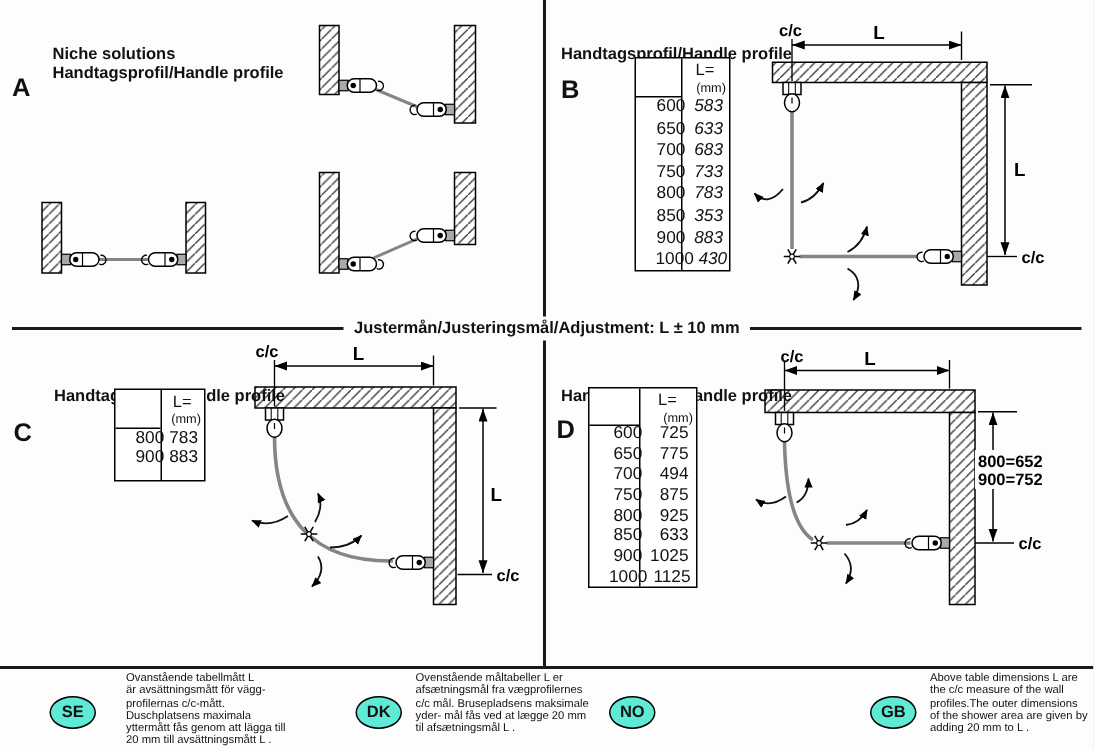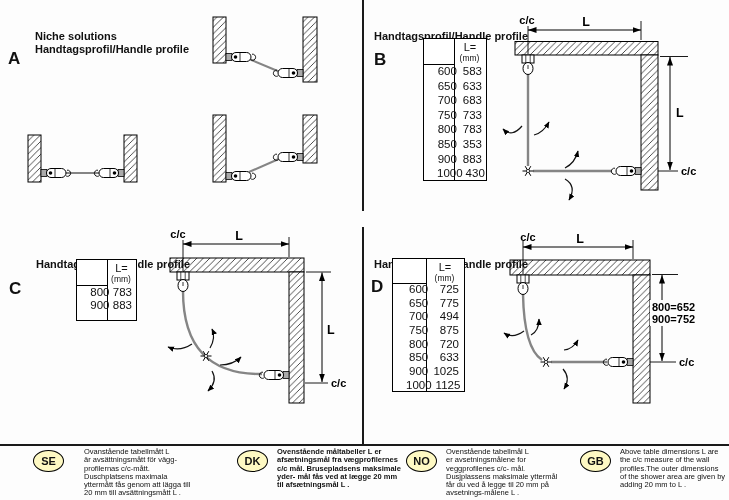--- a/index.html
+++ b/index.html
@@ -15,47 +15,47 @@
   .divider{position:absolute;left:0;top:211px;width:729px;height:16px;display:flex;align-items:center;}
   .divider .rule{flex:1;height:1.5px;background:#1a1a1a;}
   .divider .rule.l{margin-left:8px;margin-right:7px;}
   .divider .rule.r{margin-right:8px;margin-left:7px;}
   .divider .lbl{font-weight:bold;font-size:11px;white-space:nowrap;}
   
   .dim-table{position:absolute;border:1.2px solid #000;background:#fff;box-sizing:border-box;}
   .dim-table .sep{position:absolute;top:0;bottom:0;width:1.2px;background:#000;}
   .dim-table .hunder{position:absolute;height:1.2px;background:#000;left:0;}
   .dim-table .hdr-l{position:absolute;right:2px;text-align:center;font-size:11px;top:2px;}
-  .dim-table .hdr-mm{position:absolute;right:2px;text-align:center;font-size:8.5px;top:14px;}
+  .dim-table .hdr-mm{position:absolute;right:2px;text-align:right;font-size:8.5px;top:14px;}
   .dim-table .rows{position:absolute;left:13px;right:0;}
   .trow{display:flex;}
   .tc{text-align:right;font-size:11.5px;box-sizing:border-box;}
   .tbl-b{left:423px;top:38px;width:64px;height:143px;}
   .tbl-b .sep{left:30px;} .tbl-b .hunder{top:25px;width:30px;}
   .tbl-b .hdr-l{left:32px;} .tbl-b .hdr-mm{left:31px;}
   .tbl-b .rows{top:25px;} .tbl-b .trow{height:14.6px;line-height:14.6px;}
-  .tbl-b .c1{width:30px;padding-right:3px;} .tbl-b .c2{width:34px;padding-right:4px;}
+  .tbl-b .c1{width:30px;padding-right:3px;} .tbl-b .c2{width:34px;padding-right:4px;font-style:italic;}
   .tbl-c{left:76px;top:259px;width:61px;height:62px;}
   .tbl-c .sep{left:30px;} .tbl-c .hunder{top:25px;width:30px;}
   .tbl-c .hdr-l{left:32px;} .tbl-c .hdr-mm{left:31px;}
   .tbl-c .rows{top:26px;} .tbl-c .trow{height:13px;line-height:13px;}
   .tbl-c .c1{width:30px;padding-right:3px;} .tbl-c .c2{width:31px;padding-right:4px;}
   .tbl-d{left:392px;top:258px;width:73px;height:134px;}
   .tbl-d .sep{left:33px;} .tbl-d .hunder{top:24px;width:33px;}
   .tbl-d .hdr-l{left:35px;} .tbl-d .hdr-mm{left:34px;}
   .tbl-d .rows{top:24px;} .tbl-d .trow{height:13.7px;line-height:13.7px;}
   .tbl-d .c1{width:33px;padding-right:4px;} .tbl-d .c2{width:40px;padding-right:5px;}
   
   .svglab{font-family:"Liberation Sans",sans-serif;font-weight:bold;font-size:11px;fill:#000;}
   .svglab-l{font-family:"Liberation Sans",sans-serif;font-weight:bold;font-size:12.5px;fill:#000;}
   
   .foot-cell{position:absolute;top:448px;display:flex;align-items:flex-start;}
   .badge{min-width:29px;height:20px;border:1.7px solid #000;border-radius:50%;
          display:flex;align-items:center;justify-content:center;
-         font-weight:bold;font-size:11px;background:#fef9c3;margin-top:2px;}
+         font-weight:bold;font-size:11px;background:#5eead4;margin-top:16px;}
   .foot-text{margin-left:9px;font-size:7.5px;line-height:8.3px;white-space:pre-line;width:150px;}
 </style>
 </head>
 <body>
 
 <div class="page">
 
   <svg width="729" height="500" viewBox="0 0 729 500">
     <defs>
       <pattern id="hatch" patternUnits="userSpaceOnUse" width="6.5" height="6.5">
@@ -192,20 +192,25 @@
 
       <path d="M531,335 Q539,331 539,319" fill="none" stroke="#111" stroke-width="1.2" marker-end="url(#swarr)"></path>
       <path d="M524,331 Q513,339 504,333" fill="none" stroke="#111" stroke-width="1.2" marker-end="url(#swarr)"></path>
       <path d="M564,350 Q573,349 578,340" fill="none" stroke="#111" stroke-width="1.2" marker-end="url(#swarr)"></path>
       <path d="M563,369 Q571,378 564,389" fill="none" stroke="#111" stroke-width="1.2" marker-end="url(#swarr)"></path>
     </g>
   </svg>
 
   <div class="vline" style="left:362px;top:0;height:211px;"></div>
   <div class="vline" style="left:362px;top:227px;height:218px;"></div>
+  <div class="divider">
+    <div class="rule l"></div>
+    <div class="lbl">Justermån/Justeringsmål/Adjustment: L ± 10 mm</div>
+    <div class="rule r"></div>
+  </div>
   <div class="hline-bottom"></div>
 
   <div class="abs sec-letter" style="left:8px;top:25px;">A</div>
   <div class="abs sec-title" style="left:35px;top:6px;"><span>Niche solutions</span><br><span>Handtagsprofil/Handle profile</span></div>
 
   <div class="abs sec-letter" style="left:374px;top:26px;">B</div>
   <div class="abs sec-title" style="left:374px;top:6px;">Handtagsprofil/Handle profile</div>
 
   <div class="abs sec-letter" style="left:9px;top:255px;">C</div>
   <div class="abs sec-title" style="left:36px;top:234px;">Handtagsprofil/Handle profile</div>
@@ -288,21 +293,21 @@
         <div class="trow">
           <span class="tc c1">700</span>
           <span class="tc c2">494</span>
         </div>
         <div class="trow">
           <span class="tc c1">750</span>
           <span class="tc c2">875</span>
         </div>
         <div class="trow">
           <span class="tc c1">800</span>
-          <span class="tc c2">720</span>
+          <span class="tc c2">925</span>
         </div>
         <div class="trow">
           <span class="tc c1">850</span>
           <span class="tc c2">633</span>
         </div>
         <div class="trow">
           <span class="tc c1">900</span>
           <span class="tc c2">1025</span>
         </div>
         <div class="trow">
@@ -316,34 +321,28 @@
     <div class="badge">SE</div>
     <div class="foot-text" style="width:140px;margin-left:20px;">Ovanstående tabellmått L
 är avsättningsmått för vägg-
 profilernas c/c-mått.
 Duschplatsens maximala
 yttermått fås genom att lägga till
 20 mm till avsättningsmått L .</div>
   </div>
   <div class="foot-cell" style="left:237px;">
     <div class="badge">DK</div>
-    <div class="foot-text" style="width:145px;font-weight:bold;">Ovenstående måltabeller L er
+    <div class="foot-text" style="width:145px;">Ovenstående måltabeller L er
 afsætningsmål fra vægprofilernes
 c/c mål. Brusepladsens maksimale
 yder- mål fås ved at lægge 20 mm
 til afsætningsmål L .</div>
   </div>
   <div class="foot-cell" style="left:406px;">
     <div class="badge">NO</div>
-    <div class="foot-text" style="width:145px;">Ovenstående tabellmål L
-er avsetningsmålene for
-veggprofilenes c/c- mål.
-Dusjplassens maksimale yttermål
-får du ved å legge til 20 mm på
-avsetnings-målene L .</div>
   </div>
   <div class="foot-cell" style="left:580px;">
     <div class="badge">GB</div>
     <div class="foot-text" style="width:135px;">Above table dimensions L are
 the c/c measure of the wall
 profiles.The outer dimensions
 of the shower area are given by
 adding 20 mm to L .</div>
   </div>
 

